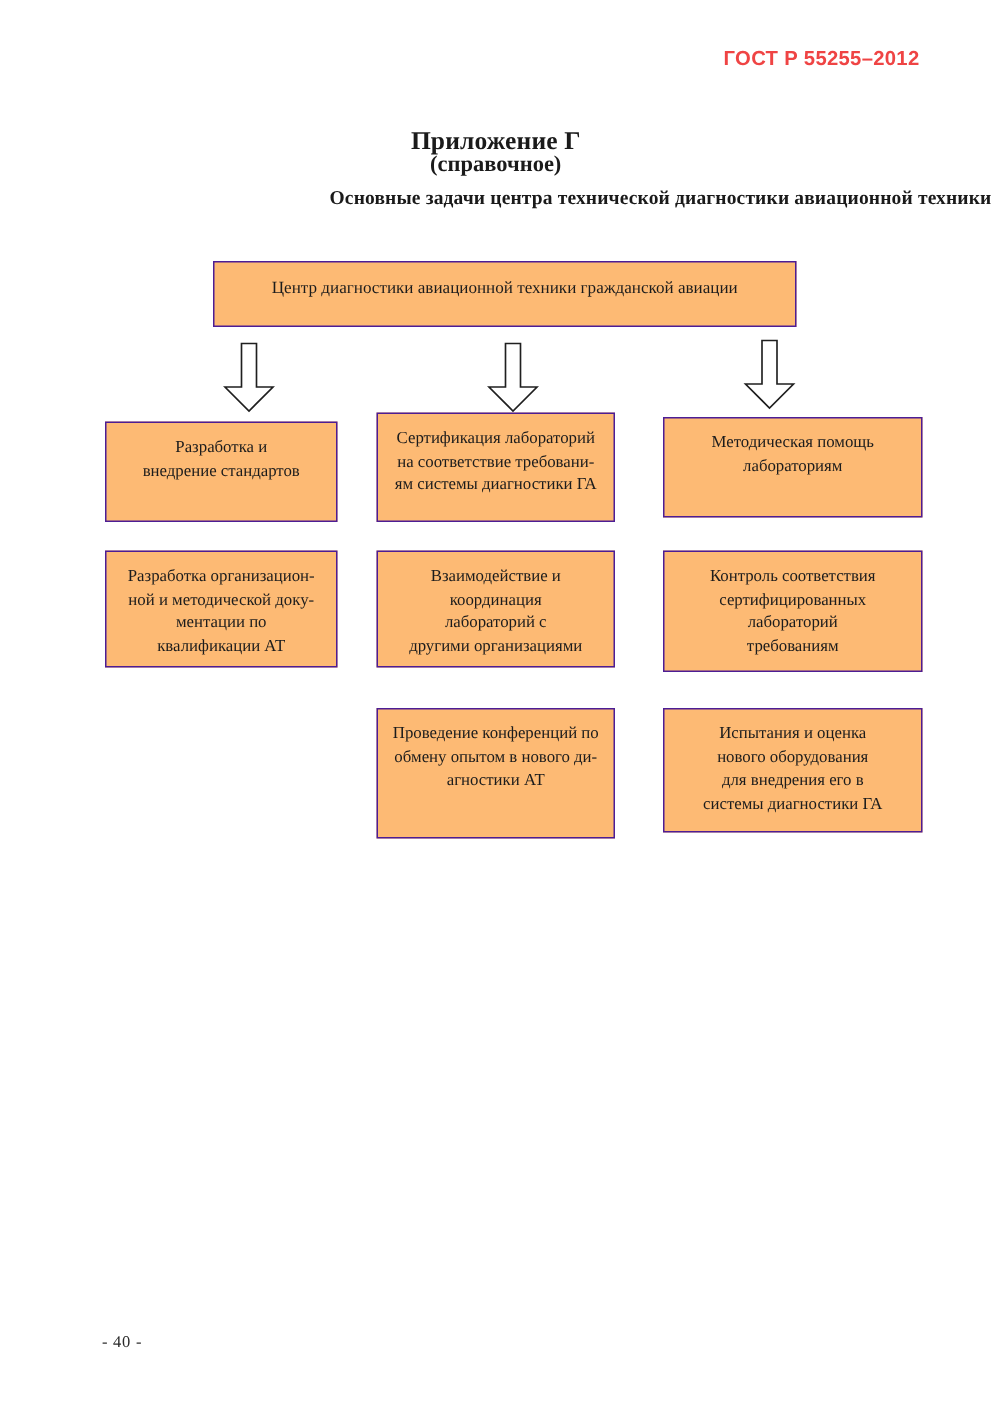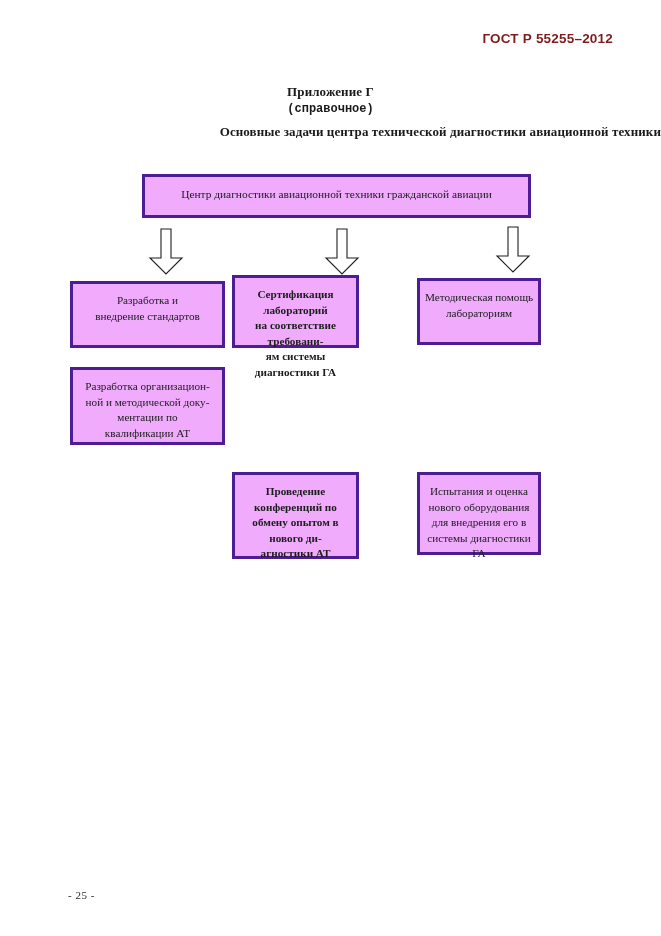--- a/index.html
+++ b/index.html
@@ -25,44 +25,43 @@
 
   
   .doc-header {
     position: absolute;
     top: 31px;
     right: 48px;
     font-family: "Liberation Sans", "DejaVu Sans", sans-serif;
     font-size: 13.5px;
     font-weight: bold;
     letter-spacing: 0.2px;
-    color: #7f1d1d;
+    color: #ef4444;
     white-space: nowrap;
   }
 
   
   .annex-title {
     position: absolute;
     top: 84px;
     left: 0;
     right: 0;
     text-align: center;
-    font-size: 13px;
+    font-size: 17px;
     font-weight: bold;
     letter-spacing: 0.1px;
   }
   .annex-sub {
     position: absolute;
     top: 102px;
     left: 0;
     right: 0;
     text-align: center;
-    font-size: 12px;
-    font-weight: bold;
-    font-family: Liberation Mono, monospace;
+    font-size: 15px;
+    font-weight: bold;
   }
   .annex-heading {
     position: absolute;
     top: 124px;
     left: 0;
     right: 0;
     text-align: right;
     font-size: 13px;
     font-weight: bold;
     letter-spacing: 0.1px;
@@ -73,22 +72,22 @@
     position: absolute;
     top: 0;
     left: 0;
     width: 661px;
     height: 936px;
   }
 
   .node {
     position: absolute;
     box-sizing: border-box;
-    border: 3px solid #4c1d95;
-    background: #f0abfc;
+    border: 1px solid #4c1d95;
+    background: #fdba74;
     font-size: 11.2px;
     line-height: 15.5px;
     text-align: center;
     color: #1c1c1c;
   }
   .node .node-text {
     display: block;
     padding-top: 9px;
     white-space: pre-line;
   }
@@ -100,22 +99,22 @@
     width: 389px;
     height: 44px;
   }
   .node-root .node-text {
     padding-top: 10px;
     font-size: 11.4px;
   }
 
   
   .col-1 { left: 70px;  width: 155px; }
-  .col-2 { left: 232px; width: 127px; font-weight: bold; }
-  .col-3 { left: 417px; width: 124px; }
+  .col-2 { left: 251px; width: 159px; }
+  .col-3 { left: 442px; width: 173px; }
 
   
   .row-1 { top: 281px; height: 67px; }
   .row-2 { top: 367px; height: 78px; }
   .row-3 { top: 472px; height: 87px; }
 
   
   .n-r1c2 { top: 275px; height: 73px; }
   .n-r1c3 { top: 278px; height: 67px; }
   .n-r2c3 { top: 367px; height: 81px; }
@@ -194,30 +193,42 @@
       <span class="node-text">Методическая  помощь
 лабораториям</span>
     </div>
 
     <div class="node col-1 row-2">
       <span class="node-text">Разработка организацион-
 ной и методической доку-
 ментации по
 квалификации АТ</span>
     </div>
+    <div class="node col-2 row-2">
+      <span class="node-text">Взаимодействие и
+координация
+лабораторий с
+другими организациями</span>
+    </div>
+    <div class="node col-3 n-r2c3">
+      <span class="node-text">Контроль соответствия
+сертифицированных
+лабораторий
+требованиям</span>
+    </div>
 
     <div class="node col-2 row-3">
       <span class="node-text">Проведение конференций по
 обмену опытом в нового ди-
 агностики АТ</span>
     </div>
     <div class="node col-3 n-r3c3">
       <span class="node-text">Испытания и оценка
 нового оборудования
 для внедрения его в
 системы диагностики ГА</span>
     </div>
 
   </div>
 
-  <div class="page-number">- 25 -</div>
+  <div class="page-number">- 40 -</div>
 
 </div>
 
 </body></html>

